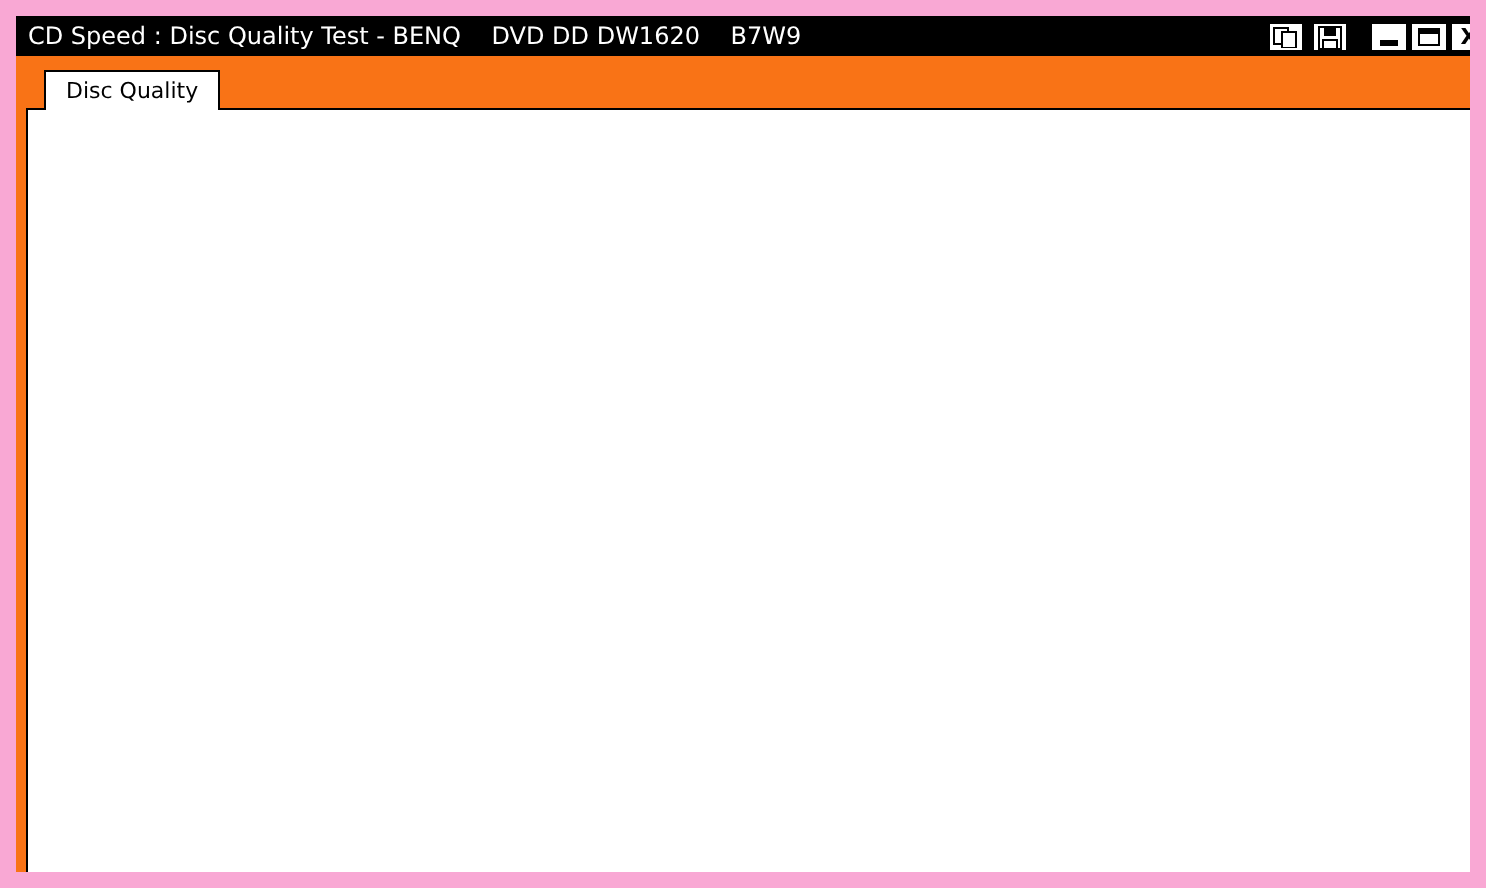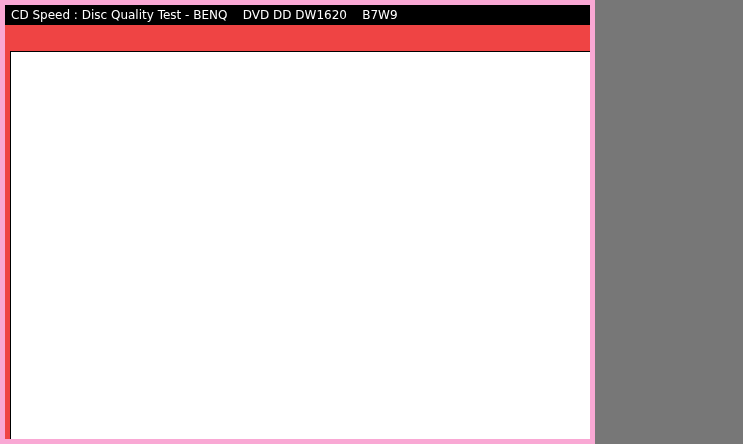--- a/index.html
+++ b/index.html
@@ -1,19 +1,19 @@
 <!DOCTYPE html>
 <html><head>
 <meta charset="utf-8">
 <style>
   html,body{margin:0;padding:0;background:#777;}
   *{box-sizing:border-box;}
   #window{
-    position:relative;width:595px;height:444px;background:#ef4444;
-    border:5px solid #f9a8d4;overflow:hidden;
+    position:relative;width:743px;height:444px;background:#f97316;
+    border:8px solid #f9a8d4;overflow:hidden;
     font-family:"DejaVu Sans","Liberation Sans",sans-serif;font-size:11px;color:#000;
   }
   .abs{position:absolute;}
   
   #titlebar{left:0;top:0;width:100%;height:20px;background:#000;color:#fff;}
   #title-text{left:6px;top:0;line-height:20px;font-size:12px;white-space:pre;}
   .tb-btn{top:3px;height:15px;background:#fff;border:1px solid #000;
     box-shadow:1px 1px 0 #000;cursor:pointer;text-align:center;color:#000;}
   .tb-ico{width:18px;}
   .tb-win{width:19px;font-weight:bold;font-size:11px;line-height:13px;}
@@ -77,20 +77,21 @@
     </div>
     <div class="abs tb-btn tb-win" style="left:677px;">
         <span class="min-bar"></span>
       </div>
     <div class="abs tb-btn tb-win" style="left:697px;">
         <span class="max-box"></span>
       </div>
     <div class="abs tb-btn tb-win" style="left:717px;"><span>X</span></div>
   </div>
 
+  <div class="abs" id="tab">Disc Quality</div>
   <div class="abs" id="tabpage"></div>
 
   <div class="abs" style="left:200px;top:52px;width:328px;text-align:right;">recorded with TOSHIBA CD/DVDW SD-R5372 vTU55</div>
 
   <svg class="abs" id="chart-top" style="left:28px;top:52px;" width="530" height="160">
       <path d="M44.4 16 V146M54.7 16 V146M65.1 16 V146M75.4 16 V146M96.1 16 V146M106.5 16 V146M116.8 16 V146M127.2 16 V146M147.9 16 V146M158.3 16 V146M168.6 16 V146M179.0 16 V146M199.7 16 V146M210.0 16 V146M220.4 16 V146M230.8 16 V146M251.5 16 V146M261.8 16 V146M272.2 16 V146M282.5 16 V146M303.2 16 V146M313.6 16 V146M324.0 16 V146M334.3 16 V146M355.0 16 V146M365.4 16 V146M375.7 16 V146M386.1 16 V146M406.8 16 V146M417.2 16 V146M427.5 16 V146M437.9 16 V146M458.6 16 V146M468.9 16 V146M479.3 16 V146M489.6 16 V146M34 139.5 H500M34 133.0 H500M34 126.5 H500M34 113.5 H500M34 107.0 H500M34 100.5 H500M34 87.5 H500M34 81.0 H500M34 74.5 H500M34 61.5 H500M34 55.0 H500M34 48.5 H500M34 35.5 H500M34 29.0 H500M34 22.5 H500" stroke="#dcdcdc" stroke-width="1" fill="none"></path>
       <path d="M34.0 16 V146M85.8 16 V146M137.6 16 V146M189.3 16 V146M241.1 16 V146M292.9 16 V146M344.7 16 V146M396.4 16 V146M448.2 16 V146M500.0 16 V146M34 146.0 H500M34 120.0 H500M34 94.0 H500M34 68.0 H500M34 42.0 H500M34 16.0 H500" stroke="#9c9c9c" stroke-width="1" fill="none"></path>
       <path d="M34.0 146 V144.4M34.6 146 V144.4M35.2 146 V136.9M35.9 146 V144.2M36.5 146 V143.5M37.1 146 V144.3M37.7 146 V145.5M38.3 146 V144.3M39.0 146 V144.1M39.6 146 V144.5M40.2 146 V144.4M40.8 146 V143.5M41.5 146 V144.6M42.1 146 V143.9M42.7 146 V143.9M43.3 146 V145.3M43.9 146 V145.2M44.6 146 V145.0M45.2 146 V144.6M45.8 146 V144.7M46.4 146 V144.1M47.0 146 V145.3M47.7 146 V144.1M48.3 146 V144.1M48.9 146 V144.5M49.5 146 V143.4M50.2 146 V143.5M50.8 146 V143.6M51.4 146 V144.8M52.0 146 V144.0M52.6 146 V145.0M53.3 146 V145.5M53.9 146 V143.6M54.5 146 V143.0M55.1 146 V144.8M55.7 146 V145.2M56.4 146 V143.6M57.0 146 V144.7M57.6 146 V144.1M58.2 146 V144.0M58.9 146 V143.3M59.5 146 V145.2M60.1 146 V143.3M60.7 146 V143.3M61.3 146 V144.5M62.0 146 V145.6M62.6 146 V145.4M63.2 146 V143.2M63.8 146 V144.2M64.4 146 V144.1M65.1 146 V144.8M65.7 146 V144.2M66.3 146 V143.5M66.9 146 V145.4M67.6 146 V143.8M68.2 146 V145.5M68.8 146 V144.3M69.4 146 V143.8M70.0 146 V142.8M70.7 146 V144.4M71.3 146 V144.2M71.9 146 V144.6M72.5 146 V145.4M73.1 146 V143.5M73.8 146 V144.4M74.4 146 V143.4M75.0 146 V144.7M75.6 146 V144.0M76.3 146 V144.6M76.9 146 V143.1M77.5 146 V145.1M78.1 146 V145.2M78.7 146 V143.7M79.4 146 V143.7M80.0 146 V145.2M80.6 146 V144.5M81.2 146 V144.4M81.8 146 V142.8M82.5 146 V143.0M83.1 146 V143.7M83.7 146 V144.3M84.3 146 V142.8M84.9 146 V143.8M85.6 146 V144.2M86.2 146 V144.6M86.8 146 V144.0M87.4 146 V145.5M88.1 146 V142.9M88.7 146 V144.6M89.3 146 V144.3M89.9 146 V145.1M90.5 146 V145.3M91.2 146 V143.2M91.8 146 V143.9M92.4 146 V143.9M93.0 146 V145.2M93.6 146 V143.8M94.3 146 V143.6M94.9 146 V142.8M95.5 146 V142.5M96.1 146 V143.6M96.8 146 V143.6M97.4 146 V143.7M98.0 146 V144.0M98.6 146 V145.2M99.2 146 V143.5M99.9 146 V143.5M100.5 146 V140.4M101.1 146 V136.2M101.7 146 V136.0M102.3 146 V132.1M103.0 146 V121.1M103.6 146 V112.2M104.2 146 V127.8M104.8 146 V125.9M105.5 146 V135.5M106.1 146 V137.6M106.7 146 V141.3M107.3 146 V143.4M107.9 146 V142.6M108.6 146 V141.2M109.2 146 V141.8M109.8 146 V141.3M110.4 146 V142.8M111.0 146 V141.0M111.7 146 V142.5M112.3 146 V143.3M112.9 146 V141.6M113.5 146 V142.2M114.2 146 V142.9M114.8 146 V140.6M115.4 146 V140.2M116.0 146 V140.8M116.6 146 V143.6M117.3 146 V142.0M117.9 146 V140.5M118.5 146 V141.5M119.1 146 V141.0M119.7 146 V141.3M120.4 146 V143.5M121.0 146 V141.7M121.6 146 V141.7M122.2 146 V142.9M122.9 146 V140.6M123.5 146 V143.3M124.1 146 V143.2M124.7 146 V139.9M125.3 146 V141.3M126.0 146 V140.9M126.6 146 V140.5M127.2 146 V140.1M127.8 146 V139.9M128.4 146 V143.3M129.1 146 V142.9M129.7 146 V141.3M130.3 146 V142.0M130.9 146 V141.9M131.5 146 V141.5M132.2 146 V143.3M132.8 146 V143.2M133.4 146 V141.8M134.0 146 V142.4M134.7 146 V141.9M135.3 146 V140.8M135.9 146 V141.9M136.5 146 V142.2M137.1 146 V141.3M137.8 146 V142.0M138.4 146 V139.8M139.0 146 V142.3M139.6 146 V141.8M140.2 146 V142.5M140.9 146 V140.9M141.5 146 V142.2M142.1 146 V141.3M142.7 146 V141.0M143.4 146 V143.4M144.0 146 V142.9M144.6 146 V142.8M145.2 146 V140.3M145.8 146 V142.9M146.5 146 V140.3M147.1 146 V142.6M147.7 146 V141.0M148.3 146 V140.3M148.9 146 V140.6M149.6 146 V140.3M150.2 146 V143.0M150.8 146 V143.0M151.4 146 V140.5M152.1 146 V142.5M152.7 146 V142.9M153.3 146 V142.0M153.9 146 V142.9M154.5 146 V139.9M155.2 146 V140.9M155.8 146 V140.6M156.4 146 V141.1M157.0 146 V140.4M157.6 146 V140.6M158.3 146 V141.8M158.9 146 V140.3M159.5 146 V142.4M160.1 146 V142.5M160.8 146 V142.7M161.4 146 V140.9M162.0 146 V143.2M162.6 146 V141.1M163.2 146 V139.5M163.9 146 V139.9M164.5 146 V141.2M165.1 146 V139.8M165.7 146 V143.0M166.3 146 V141.2M167.0 146 V140.2M167.6 146 V142.3M168.2 146 V139.4M168.8 146 V142.7M169.5 146 V139.8M170.1 146 V141.4M170.7 146 V139.6M171.3 146 V139.3M171.9 146 V141.7M172.6 146 V141.4M173.2 146 V141.5M173.8 146 V142.8M174.4 146 V142.5M175.0 146 V142.8M175.7 146 V142.9M176.3 146 V139.4M176.9 146 V141.0M177.5 146 V140.9M178.1 146 V142.3M178.8 146 V139.4M179.4 146 V142.9M180.0 146 V139.8M180.6 146 V142.1M181.3 146 V142.9M181.9 146 V141.4M182.5 146 V141.6M183.1 146 V142.6M183.7 146 V141.6M184.4 146 V142.6M185.0 146 V139.5M185.6 146 V140.8M186.2 146 V141.3M186.8 146 V139.0M187.5 146 V141.7M188.1 146 V140.8M188.7 146 V140.9M189.3 146 V142.1M190.0 146 V141.0M190.6 146 V139.2M191.2 146 V141.9M191.8 146 V141.1M192.4 146 V141.4M193.1 146 V142.6M193.7 146 V142.1M194.3 146 V140.4M194.9 146 V143.0M195.5 146 V142.7M196.2 146 V139.9M196.8 146 V142.4M197.4 146 V142.1M198.0 146 V141.2M198.7 146 V139.7M199.3 146 V140.4M199.9 146 V140.4M200.5 146 V140.1M201.1 146 V141.4M201.8 146 V139.7M202.4 146 V139.0M203.0 146 V141.5M203.6 146 V139.9M204.2 146 V142.6M204.9 146 V142.4M205.5 146 V140.7M206.1 146 V139.9M206.7 146 V142.5M207.4 146 V138.9M208.0 146 V138.9M208.6 146 V142.3M209.2 146 V138.9M209.8 146 V141.2M210.5 146 V139.7M211.1 146 V140.3M211.7 146 V139.4M212.3 146 V138.6M212.9 146 V140.9M213.6 146 V141.8M214.2 146 V141.4M214.8 146 V139.6M215.4 146 V139.7M216.1 146 V142.6M216.7 146 V139.6M217.3 146 V142.2M217.9 146 V140.8M218.5 146 V139.3M219.2 146 V140.8M219.8 146 V138.4M220.4 146 V139.4M221.0 146 V142.2M221.6 146 V142.3M222.3 146 V142.0M222.9 146 V142.6M223.5 146 V138.4M224.1 146 V141.5M224.7 146 V139.7M225.4 146 V141.3M226.0 146 V141.2M226.6 146 V139.4M227.2 146 V139.2M227.9 146 V139.8M228.5 146 V138.1M229.1 146 V140.1M229.7 146 V138.9M230.3 146 V140.1M231.0 146 V140.8M231.6 146 V141.2M232.2 146 V138.3M232.8 146 V142.1M233.4 146 V139.9M234.1 146 V140.4M234.7 146 V139.3M235.3 146 V139.9M235.9 146 V141.5M236.6 146 V139.2M237.2 146 V141.0M237.8 146 V140.9M238.4 146 V141.9M239.0 146 V138.0M239.7 146 V140.3M240.3 146 V141.8M240.9 146 V139.4M241.5 146 V140.0M242.1 146 V141.2M242.8 146 V141.8M243.4 146 V141.8M244.0 146 V140.2M244.6 146 V137.5M245.3 146 V140.0M245.9 146 V137.5M246.5 146 V140.3M247.1 146 V140.2M247.7 146 V138.9M248.4 146 V141.9M249.0 146 V140.0M249.6 146 V139.1M250.2 146 V137.8M250.8 146 V138.2M251.5 146 V138.6M252.1 146 V136.8M252.7 146 V138.5M253.3 146 V140.9M254.0 146 V141.3M254.6 146 V141.0M255.2 146 V140.6M255.8 146 V137.1M256.4 146 V140.8M257.1 146 V140.9M257.7 146 V141.3M258.3 146 V137.1M258.9 146 V137.5M259.5 146 V141.5M260.2 146 V139.5M260.8 146 V141.5M261.4 146 V140.3M262.0 146 V137.0M262.7 146 V138.8M263.3 146 V141.4M263.9 146 V141.2M264.5 146 V141.2M265.1 146 V139.2M265.8 146 V138.5M266.4 146 V141.2M267.0 146 V136.4M267.6 146 V136.1M268.2 146 V139.9M268.9 146 V139.2M269.5 146 V140.6M270.1 146 V140.3M270.7 146 V141.0M271.3 146 V138.7M272.0 146 V136.7M272.6 146 V136.6M273.2 146 V138.8M273.8 146 V136.0M274.5 146 V138.3M275.1 146 V139.2M275.7 146 V137.3M276.3 146 V137.1M276.9 146 V137.0M277.6 146 V138.6M278.2 146 V136.7M278.8 146 V138.1M279.4 146 V138.4M280.0 146 V138.3M280.7 146 V134.9M281.3 146 V138.9M281.9 146 V136.9M282.5 146 V140.4M283.2 146 V136.8M283.8 146 V139.9M284.4 146 V136.7M285.0 146 V139.2M285.6 146 V135.5M286.3 146 V135.9M286.9 146 V139.3M287.5 146 V134.3M288.1 146 V137.8M288.7 146 V138.1M289.4 146 V139.0M290.0 146 V140.3M290.6 146 V134.5M291.2 146 V139.4M291.9 146 V136.8M292.5 146 V134.4M293.1 146 V134.2M293.7 146 V139.1M294.3 146 V133.9M295.0 146 V137.3M295.6 146 V136.2M296.2 146 V137.6M296.8 146 V137.5M297.4 146 V139.3M298.1 146 V139.7M298.7 146 V138.0M299.3 146 V139.4M299.9 146 V137.7M300.6 146 V135.4M301.2 146 V136.4M301.8 146 V137.9M302.4 146 V135.9M303.0 146 V135.1M303.7 146 V134.0M304.3 146 V132.7M304.9 146 V138.1M305.5 146 V136.2M306.1 146 V138.5M306.8 146 V134.2M307.4 146 V137.0M308.0 146 V138.1M308.6 146 V134.4M309.3 146 V137.3M309.9 146 V138.0M310.5 146 V134.1M311.1 146 V137.6M311.7 146 V137.3M312.4 146 V137.2M313.0 146 V138.9M313.6 146 V138.3M314.2 146 V138.5M314.8 146 V136.3M315.5 146 V134.7M316.1 146 V136.2M316.7 146 V131.0M317.3 146 V132.9M317.9 146 V132.9M318.6 146 V136.3M319.2 146 V133.1M319.8 146 V135.1M320.4 146 V131.1M321.1 146 V135.2M321.7 146 V132.0M322.3 146 V136.8M322.9 146 V136.2M323.5 146 V130.4M324.2 146 V135.7M324.8 146 V137.5M325.4 146 V130.7M326.0 146 V130.6M326.6 146 V135.7M327.3 146 V137.8M327.9 146 V136.5M328.5 146 V133.6M329.1 146 V137.3M329.8 146 V131.8M330.4 146 V131.5M331.0 146 V131.7M331.6 146 V132.9M332.2 146 V135.6M332.9 146 V129.2M333.5 146 V128.8M334.1 146 V131.5M334.7 146 V136.2M335.3 146 V134.2M336.0 146 V134.3M336.6 146 V132.5M337.2 146 V129.8M337.8 146 V128.4M338.5 146 V136.4M339.1 146 V134.3M339.7 146 V133.2M340.3 146 V128.1M340.9 146 V131.2M341.6 146 V132.3M342.2 146 V135.2M342.8 146 V130.6M343.4 146 V131.2M344.0 146 V132.6M344.7 146 V128.0M345.3 146 V132.0M345.9 146 V127.3M346.5 146 V134.9M347.2 146 V133.9M347.8 146 V130.3M348.4 146 V128.4M349.0 146 V132.9M349.6 146 V133.3M350.3 146 V135.4M350.9 146 V132.5M351.5 146 V127.5M352.1 146 V126.8M352.7 146 V132.8M353.4 146 V131.2M354.0 146 V131.2M354.6 146 V131.5M355.2 146 V131.3M355.9 146 V127.9M356.5 146 V134.4M357.1 146 V132.0M357.7 146 V132.9M358.3 146 V125.1M359.0 146 V133.6M359.6 146 V135.1M360.2 146 V128.9M360.8 146 V132.6M361.4 146 V135.1M362.1 146 V125.9M362.7 146 V127.3M363.3 146 V133.2M363.9 146 V126.5M364.5 146 V134.8M365.2 146 V134.0M365.8 146 V132.7M366.4 146 V134.2M367.0 146 V134.5M367.7 146 V123.7M368.3 146 V124.3M368.9 146 V125.3M369.5 146 V126.7M370.1 146 V127.1M370.8 146 V125.0M371.4 146 V131.0M372.0 146 V133.5M372.6 146 V129.3M373.2 146 V132.5M373.9 146 V130.5M374.5 146 V128.7M375.1 146 V130.2M375.7 146 V132.0M376.4 146 V122.7M377.0 146 V127.5M377.6 146 V122.3M378.2 146 V124.2M378.8 146 V131.5M379.5 146 V126.6M380.1 146 V124.6M380.7 146 V132.9M381.3 146 V127.9M381.9 146 V123.7M382.6 146 V122.0M383.2 146 V127.8M383.8 146 V124.3M384.4 146 V126.7M385.1 146 V129.7M385.7 146 V124.8M386.3 146 V119.2M386.9 146 V129.6M387.5 146 V131.2M388.2 146 V127.7M388.8 146 V125.3M389.4 146 V127.7M390.0 146 V121.2M390.6 146 V118.0M391.3 146 V125.8M391.9 146 V126.4M392.5 146 V129.8M393.1 146 V121.4M393.8 146 V125.0M394.4 146 V127.6M395.0 146 V129.4M395.6 146 V130.8M396.2 146 V122.6M396.9 146 V128.0M397.5 146 V121.7M398.1 146 V125.1M398.7 146 V117.5M399.3 146 V117.6M400.0 146 V128.9M400.6 146 V124.9M401.2 146 V124.0M401.8 146 V125.9M402.5 146 V127.8M403.1 146 V117.0M403.7 146 V126.6M404.3 146 V120.7M404.9 146 V128.4M405.6 146 V121.3M406.2 146 V119.7M406.8 146 V117.4M407.4 146 V121.3M408.0 146 V121.3M408.7 146 V113.4M409.3 146 V126.8M409.9 146 V116.6M410.5 146 V121.7M411.1 146 V115.9M411.8 146 V118.3M412.4 146 V115.6M413.0 146 V119.6M413.6 146 V116.2M414.3 146 V128.1M414.9 146 V122.9M415.5 146 V120.4M416.1 146 V116.0M416.7 146 V120.9M417.4 146 V115.7M418.0 146 V117.1M418.6 146 V115.5M419.2 146 V112.2M419.8 146 V127.2M420.5 146 V113.3M421.1 146 V112.5M421.7 146 V116.6M422.3 146 V115.9M423.0 146 V123.3M423.6 146 V123.7M424.2 146 V116.2M424.8 146 V123.2M425.4 146 V117.8M426.1 146 V118.3M426.7 146 V122.1M427.3 146 V124.1M427.9 146 V119.5M428.5 146 V110.4M429.2 146 V112.4M429.8 146 V108.7M430.4 146 V122.9M431.0 146 V121.9M431.7 146 V124.4M432.3 146 V112.9M432.9 146 V105.0M433.5 146 V110.3M434.1 146 V120.6M434.8 146 V117.6M435.4 146 V114.2M436.0 146 V122.2M436.6 146 V113.7M437.2 146 V104.1M437.9 146 V112.9M438.5 146 V114.1M439.1 146 V121.6M439.7 146 V109.0M440.4 146 V112.7M441.0 146 V100.9M441.6 146 V115.0M442.2 146 V119.0M442.8 146 V101.7M443.5 146 V110.2M444.1 146 V117.0M444.7 146 V117.5M445.3 146 V114.8M445.9 146 V109.1M446.6 146 V103.9M447.2 146 V98.8M447.8 146 V116.8M448.4 146 V107.5M449.1 146 V103.7M449.7 146 V106.7M450.3 146 V97.6M450.9 146 V107.8M451.5 146 V99.4M452.2 146 V111.3M452.8 146 V118.0M453.4 146 V95.5M454.0 146 V103.4M454.6 146 V116.1M455.3 146 V116.3M455.9 146 V114.9M456.5 146 V110.1M457.1 146 V100.4M457.7 146 V100.2M458.4 146 V107.5M459.0 146 V102.6M459.6 146 V100.4M460.2 146 V98.8M460.9 146 V106.2M461.5 146 V114.5M462.1 146 V95.0M462.7 146 V112.2M463.3 146 V101.0M464.0 146 V90.5M464.6 146 V92.2M465.2 146 V88.1M465.8 146 V103.3M466.4 146 V105.8M467.1 146 V89.0M467.7 146 V94.1M468.3 146 V93.8M468.9 146 V89.8M469.6 146 V109.4M470.2 146 V106.5M470.8 146 V94.0M471.4 146 V105.5M472.0 146 V99.3M472.7 146 V92.2M473.3 146 V95.7M473.9 146 V83.6M474.5 146 V106.1M475.1 146 V112.3M475.8 146 V89.7M476.4 146 V88.8M477.0 146 V89.3M477.6 146 V78.0M478.3 146 V57.6M478.9 146 V105.9M479.5 146 V74.7M480.1 146 V87.5M480.7 146 V100.0M481.4 146 V98.3M482.0 146 V85.0M482.6 146 V73.2M483.2 146 V79.1M483.8 146 V95.1M484.5 146 V94.8M485.1 146 V99.2" stroke="#0008ee" stroke-width="1" fill="none"></path>
       <polyline points="34.0,119.9 34.8,120.2 35.7,120.1 36.5,120.1 37.3,119.9 38.1,119.3 39.0,119.7 39.8,119.4 40.6,119.2 41.5,119.9 42.3,119.7 43.1,119.6 43.9,119.5 44.8,119.2 45.6,119.4 46.4,119.0 47.3,119.2 48.1,118.8 48.9,118.6 49.7,118.6 50.6,118.4 51.4,119.0 52.2,118.4 53.1,118.6 53.9,118.9 54.7,118.8 55.5,118.2 56.4,118.3 57.2,118.5 58.0,118.3 58.9,117.7 59.7,118.4 60.5,118.1 61.3,118.3 62.2,118.0 63.0,117.9 63.8,118.0 64.7,117.8 65.5,117.6 66.3,117.8 67.1,117.9 68.0,117.4 68.8,117.7 69.6,116.9 70.5,117.0 71.3,117.5 72.1,117.4 72.9,116.9 73.8,117.1 74.6,116.5 75.4,117.0 76.3,116.8 77.1,116.5 77.9,116.6 78.7,116.1 79.6,116.5 80.4,116.7 81.2,116.5 82.0,116.3 82.9,115.9 83.7,116.1 84.5,115.9 85.4,115.6 86.2,116.3 87.0,116.0 87.8,115.5 88.7,116.1 89.5,116.1 90.3,115.7 91.2,115.2 92.0,115.4 92.8,114.9 93.6,115.4 94.5,115.6 95.3,115.6 96.1,114.9 97.0,114.9 97.8,115.0 98.6,114.9 99.4,115.0 100.3,115.1 101.1,114.3 101.9,114.9 102.8,114.5 103.6,114.8 104.4,113.8 105.2,114.4 106.1,114.1 106.9,113.7 107.7,114.3 108.6,113.7 109.4,114.0 110.2,113.8 111.0,114.1 111.9,113.2 112.7,113.7 113.5,113.0 114.4,113.4 115.2,113.6 116.0,113.1 116.8,113.7 117.7,113.1 118.5,113.7 119.3,112.9 120.2,113.3 121.0,112.9 121.8,112.8 122.6,112.4 123.5,112.7 124.3,112.7 125.1,112.9 126.0,113.1 126.8,112.5 127.6,112.6 128.4,112.1 129.3,112.3 130.1,111.6 130.9,111.9 131.8,111.7 132.6,111.7 133.4,111.2 134.2,111.9 135.1,111.3 135.9,112.2 136.7,111.8 137.6,111.5 138.4,111.4 139.2,111.1 140.0,111.0 140.9,111.0 141.7,110.9 142.5,111.1 143.4,111.0 144.2,111.2 145.0,111.0 145.8,110.8 146.7,110.4 147.5,110.4 148.3,110.9 149.2,110.4 150.0,110.5 150.8,110.0 151.6,110.1 152.5,109.9 153.3,109.7 154.1,110.4 155.0,109.8 155.8,110.3 156.6,109.8 157.4,110.5 158.3,109.2 159.1,110.3 159.9,110.3 160.8,109.2 161.6,109.8 162.4,108.8 163.2,109.3 164.1,110.0 164.9,109.9 165.7,109.5 166.6,109.8 167.4,109.6 168.2,109.0 169.0,108.6 169.9,109.6 170.7,108.8 171.5,108.9 172.4,109.2 173.2,108.5 174.0,109.3 174.8,108.7 175.7,108.4 176.5,108.3 177.3,108.2 178.1,108.8 179.0,108.6 179.8,107.9 180.6,108.8 181.5,108.2 182.3,107.9 183.1,108.4 183.9,108.5 184.8,108.4 185.6,107.1 186.4,108.0 187.3,108.1 188.1,107.1 188.9,107.2 189.7,107.5 190.6,106.7 191.4,107.9 192.2,106.5 193.1,107.9 193.9,107.7 194.7,106.3 195.5,106.3 196.4,106.0 197.2,107.5 198.0,107.4 198.9,107.4 199.7,106.5 200.5,105.8 201.3,106.8 202.2,106.0 203.0,105.8 203.8,105.6 204.7,105.8 205.5,105.8 206.3,106.5 207.1,105.7 208.0,106.3 208.8,105.2 209.6,105.0 210.5,105.4 211.3,105.4 212.1,105.2 212.9,105.3 213.8,105.0 214.6,105.7 215.4,105.6 216.3,105.1 217.1,104.8 217.9,105.7 218.7,104.7 219.6,104.9 220.4,104.2 221.2,105.7 222.1,104.7 222.9,104.1 223.7,104.7 224.5,105.0 225.4,104.3 226.2,104.0 227.0,105.0 227.9,105.1 228.7,104.6 229.5,105.0 230.3,103.6 231.2,105.1 232.0,104.2 232.8,103.8 233.7,104.3 234.5,104.5 235.3,103.5 236.1,104.7 237.0,103.0 237.8,103.3 238.6,103.1 239.5,103.3 240.3,103.4 241.1,104.2 241.9,103.6 242.8,102.8 243.6,103.6 244.4,102.3 245.3,102.7 246.1,103.0 246.9,104.0 247.7,103.1 248.6,102.1 249.4,104.0 250.2,104.1 251.1,102.6 251.9,102.2 252.7,101.5 253.5,103.8 254.4,103.2 255.2,101.5 256.0,101.5 256.9,100.8 257.7,102.8 258.5,103.1 259.3,100.9 260.2,100.9 261.0,101.9 261.8,103.5 262.7,101.8 263.5,101.8 264.3,103.0 265.1,102.1 266.0,102.2 266.8,102.8 267.6,101.2 268.4,102.5 269.3,102.8 270.1,102.9 270.9,102.0 271.8,100.4 272.6,101.2 273.4,103.0 274.2,101.7 275.1,102.1 275.9,98.8 276.7,98.7 277.6,101.8 278.4,98.8 279.2,98.2 280.0,102.7 280.9,101.7 281.7,102.6 282.5,98.4 283.4,102.8 284.2,100.1 285.0,98.9 285.8,98.5 286.7,101.3 287.5,97.6 288.3,98.0 289.2,98.3 290.0,99.2 290.8,100.9 291.6,97.2 292.5,98.5 293.3,100.1 294.1,99.2 295.0,99.2 295.8,98.4 296.6,101.0 297.4,98.7 298.3,102.1 299.1,101.3 299.9,96.7 300.8,98.5 301.6,100.7 302.4,101.1 303.2,95.8 304.1,95.9 304.9,96.7 305.7,101.1 306.6,96.3 307.4,95.4 308.2,99.4 309.0,101.7 309.9,99.7 310.7,97.7 311.5,96.4 312.4,97.0 313.2,100.7 314.0,94.3 314.8,97.4 315.7,95.1 316.5,97.5 317.3,95.9 318.2,94.6 319.0,96.6 319.8,99.4 320.6,99.7 321.5,97.3 322.3,95.7 323.1,94.4 324.0,100.8 324.8,100.6 325.6,98.0 326.4,94.8 327.3,95.3 328.1,96.5 328.9,97.5 329.8,92.7 330.6,98.9 331.4,96.8 332.2,98.3 333.1,93.4 333.9,99.3 334.7,95.7 335.6,99.3 336.4,94.4 337.2,97.9 338.0,98.3 338.9,98.3 339.7,92.0 340.5,98.7 341.4,93.3 342.2,96.7 343.0,97.7 343.8,94.2 344.7,92.9 345.5,94.8 346.3,91.0 347.2,92.2 348.0,97.9 348.8,94.8 349.6,91.3 350.5,97.9 351.3,91.4 352.1,90.7 353.0,90.8 353.8,90.6 354.6,91.4 355.4,90.1 356.3,97.6 357.1,96.9 357.9,93.3 358.8,94.2 359.6,94.5 360.4,96.1 361.2,91.0 362.1,97.3 362.9,93.7 363.7,97.9 364.5,96.0 365.4,90.4 366.2,95.5 367.0,94.9 367.9,97.4 368.7,98.0 369.5,95.7 370.3,96.6 371.2,89.6 372.0,89.4 372.8,97.3 373.7,89.5 374.5,96.8 375.3,92.4 376.1,96.1 377.0,93.9 377.8,91.8 378.6,89.2 379.5,89.2 380.3,96.8 381.1,88.7 381.9,94.0 382.8,89.3 383.6,95.2 384.4,87.8 385.3,93.1 386.1,90.5 386.9,95.7 387.7,86.9 388.6,88.8 389.4,91.7 390.2,91.9 391.1,87.0 391.9,88.8 392.7,88.1 393.5,92.8 394.4,91.6 395.2,88.7 396.0,86.3 396.9,94.1 397.7,91.0 398.5,92.6 399.3,95.5 400.2,92.9 401.0,93.4 401.8,94.9 402.7,95.8 403.5,70.4 404.3,88.8 405.1,89.8 406.0,95.4 406.8,91.7 407.6,90.2 408.5,93.0 409.3,85.4 410.1,88.3 410.9,87.3 411.8,88.8 412.6,89.8 413.4,95.2 414.3,88.5 415.1,85.6 415.9,87.4 416.7,93.3 417.6,91.0 418.4,89.0 419.2,84.6 420.1,94.4 420.9,93.2 421.7,91.7 422.5,84.9 423.4,93.4 424.2,86.7 425.0,82.2 425.9,88.2 426.7,87.9 427.5,82.4 428.3,89.7 429.2,84.7 430.0,87.5 430.8,81.3 431.7,90.0 432.5,83.0 433.3,92.3 434.1,82.6 435.0,88.7 435.8,83.9 436.6,94.2 437.5,90.7 438.3,83.8 439.1,92.2 439.9,91.3 440.8,87.3 441.6,79.2 442.4,87.2 443.3,79.2 444.1,91.7 444.9,85.7 445.7,81.6 446.6,92.8 447.4,81.1 448.2,85.3 449.1,81.0 449.9,80.3 450.7,83.3 451.5,80.7 452.4,89.2 453.2,79.4 454.0,77.8 454.8,84.1 455.7,91.1 456.5,80.9 457.3,88.3 458.2,79.6 459.0,86.8 459.8,94.3 460.6,94.3 461.5,85.2 462.3,86.9 463.1,80.6 464.0,74.3 464.8,76.3 465.6,94.1 466.4,84.5 467.3,95.7 468.1,91.9 468.9,82.3 469.8,88.1 470.6,83.4 471.4,90.4 472.2,77.6 473.1,34.7 473.9,78.7 474.7,76.7 475.6,91.9 476.4,52.6 477.2,90.7 478.0,75.0 478.9,74.1 479.7,91.0 480.5,87.7 481.4,85.1 482.2,80.7 483.0,83.4 483.8,76.0 484.7,79.8 485.5,78.6" fill="none" stroke="#a8a8a8" stroke-width="1"></polyline>
       <path d="M31 120.0 h6 M34.0 117 v6M56.888888888888886 118.0 h6 M59.9 114.96875 v6M82.77777777777777 115.9 h6 M85.8 112.9375 v6M108.66666666666666 113.7 h6 M111.7 110.703125 v6M134.55555555555554 111.5 h6 M137.6 108.46875 v6M160.44444444444446 109.4 h6 M163.4 106.4375 v6M186.33333333333331 107.4 h6 M189.3 104.40625 v6M212.22222222222223 105.4 h6 M215.2 102.375 v6M238.1111111111111 103.3 h6 M241.1 100.34375 v6M264 101.7 h6 M267.0 98.65104166666667 v6M289.8888888888889 99.7 h6 M292.9 96.6875 v6M315.7777777777778 97.5 h6 M318.8 94.50390625 v6M341.66666666666663 95.2 h6 M344.7 92.21875 v6M367.55555555555554 93.2 h6 M370.6 90.1875 v6M393.44444444444446 90.9 h6 M396.4 87.88541666666666 v6M419.33333333333337 88.5 h6 M422.3 85.515625 v6M445.2222222222222 86.3 h6 M448.2 83.28125 v6M471.1111111111111 84.0 h6 M474.1 81.046875 v6" stroke="#a8a8a8" stroke-width="1" fill="none"></path>

